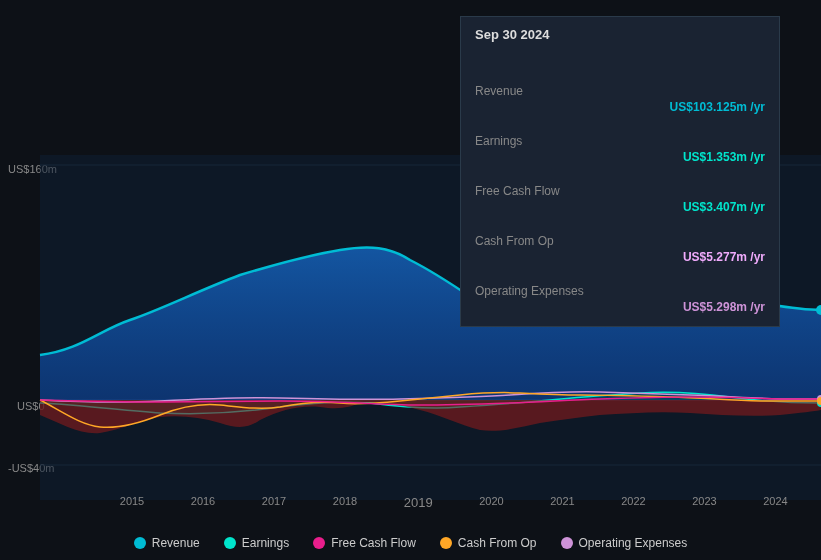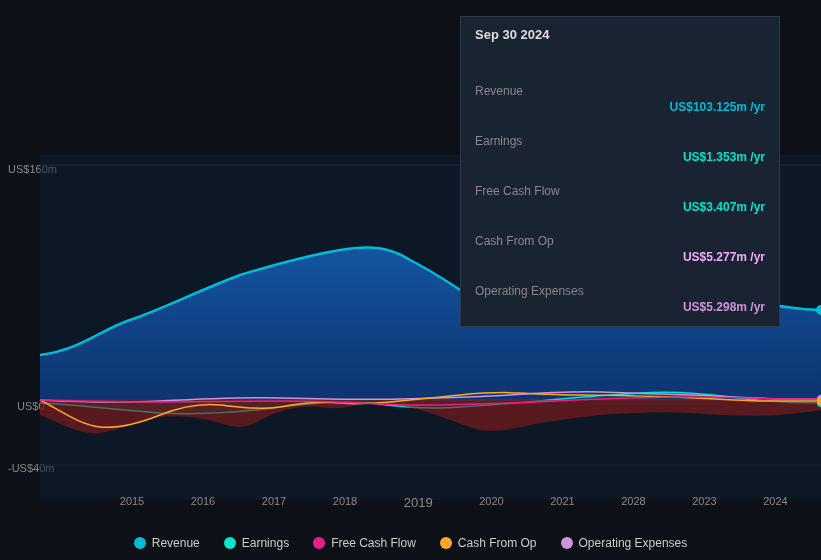--- a/index.html
+++ b/index.html
@@ -258,21 +258,21 @@
 
 <div style="position:absolute; bottom:50px; left:40px; right:0; display:flex; justify-content:space-around; padding:4px 10px 0;">
   <span style="font-size:11px;color:#888;"></span>
   <span style="font-size:11px;color:#888;">2015</span>
   <span style="font-size:11px;color:#888;">2016</span>
   <span style="font-size:11px;color:#888;">2017</span>
   <span style="font-size:11px;color:#888;">2018</span>
   <span style="font-size:13px;color:#888;">2019</span>
   <span style="font-size:11px;color:#888;">2020</span>
   <span style="font-size:11px;color:#888;">2021</span>
-  <span style="font-size:11px;color:#888;">2028</span>
+  <span style="font-size:11px;color:#888;">2022</span>
   <span style="font-size:11px;color:#888;">2023</span>
   <span style="font-size:11px;color:#888;">2024</span>
 </div>
 
 <div class="legend">
   <div class="legend-item">
     <div class="legend-dot" style="background:#00bcd4;"></div>
     <span>Revenue</span>
   </div>
   <div class="legend-item">

